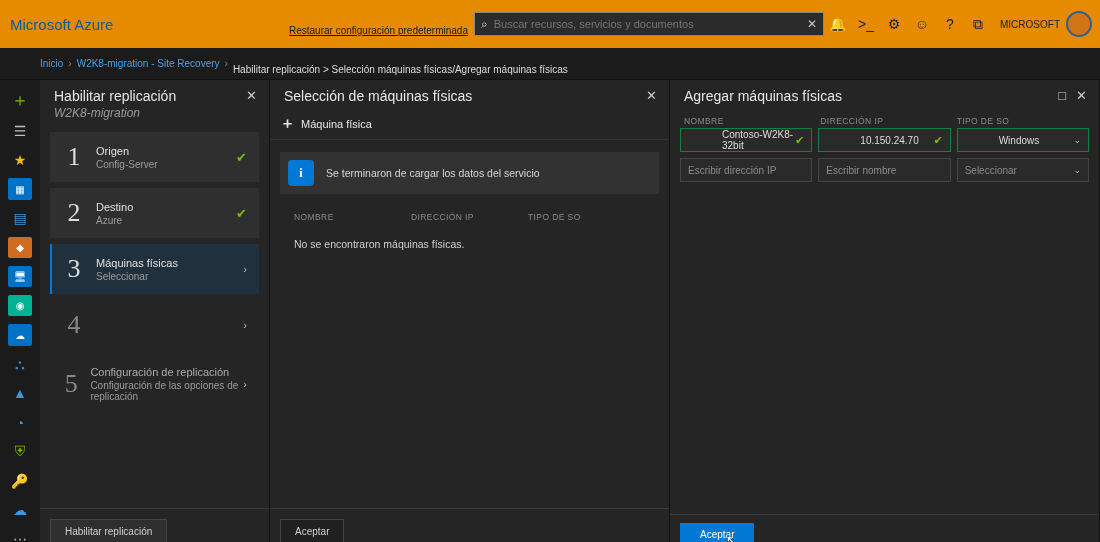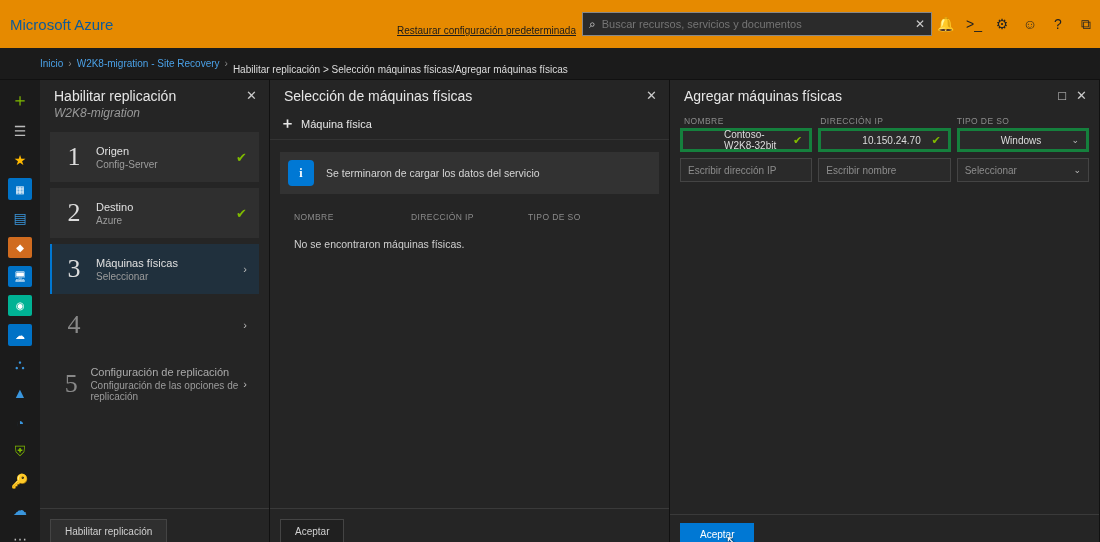--- a/index.html
+++ b/index.html
@@ -62,21 +62,21 @@
   .info-badge { width:26px; height:26px; border-radius:4px; background:#0078d4; color:#fff; display:flex; align-items:center; justify-content:center; font-weight:bold; font-size:12px; margin-right:12px; font-family:Georgia, serif; }
   .info-text { color:#d6d6d6; font-size:10.5px; }
   .tbl-head { display:flex; padding:18px 24px 4px 24px; color:#8b8b8b; font-size:8.5px; letter-spacing:.4px; }
   .tbl-head div { flex:1; }
   .empty-msg { color:#cfcfcf; font-size:10.5px; padding:12px 0 0 24px; }
   
   .b3-grid { padding:8px 10px 2px 10px; color:#8b8b8b; font-size:8.5px; letter-spacing:.4px; display:flex; }
   .b3-grid div { flex:1; padding-left:4px; }
   .b3-row { display:flex; padding:0 10px; gap:6px; margin-bottom:6px; }
   .field { flex:1; height:24px; display:flex; align-items:center; justify-content:space-between; padding:0 7px; font-size:10px; color:#ddd; background:#2a2a2a; border:1px solid #444; cursor:pointer; position:relative; }
-  .field.valid { border:3px solid #15803d;padding-left:41px; }
+  .field.valid { border:1px solid #15803d;padding-left:41px; }
   .field.valid .tick { color:#7fba00; font-size:11px; }
   .field .caret { color:#bbb; font-size:9px; }
   .field.placeholder { color:#8c8c8c; }
   .b3-footer { position:absolute; bottom:0; left:0; right:0; border-top:1px solid #3a3a3a; padding:8px 10px; }
   .btn-primary { background:#0078d4; color:#fff; border:none; padding:6px 20px; font-size:10px; cursor:pointer; }
   .cursor { position:absolute; font-size:13px; color:#fff; filter: drop-shadow(0 0 1px #000); }
   
   .hscroll { height:12px; background:#f0f0f0; border-top:1px solid #ccc; position:relative; }
   .hscroll .thumb { position:absolute; top:2px; left:44px; right:32px; height:8px; background:#c8c8c8; border-radius:0; }
 </style>
@@ -94,20 +94,27 @@
       <span class="clear">✕</span>
     </div>
   </div>
   <div class="top-icons">
     <div class="ticon">🔔</div>
     <div class="ticon">&gt;_</div>
     <div class="ticon">⚙</div>
     <div class="ticon">☺</div>
     <div class="ticon">?</div>
     <div class="ticon">⧉</div>
+  </div>
+  <div class="account">
+    <div>
+      <div></div>
+      <div>MICROSOFT</div>
+    </div>
+    <div class="avatar"></div>
   </div>
 </div>
 
 <div class="crumb-row">
   <a>Inicio</a>
   <span class="sep">›</span>
   <a>W2K8-migration - Site Recovery</a>
   <span class="sep">›</span>
   <span class="cur">Habilitar replicación &gt; Selección máquinas físicas/Agregar máquinas físicas</span>
 </div>

